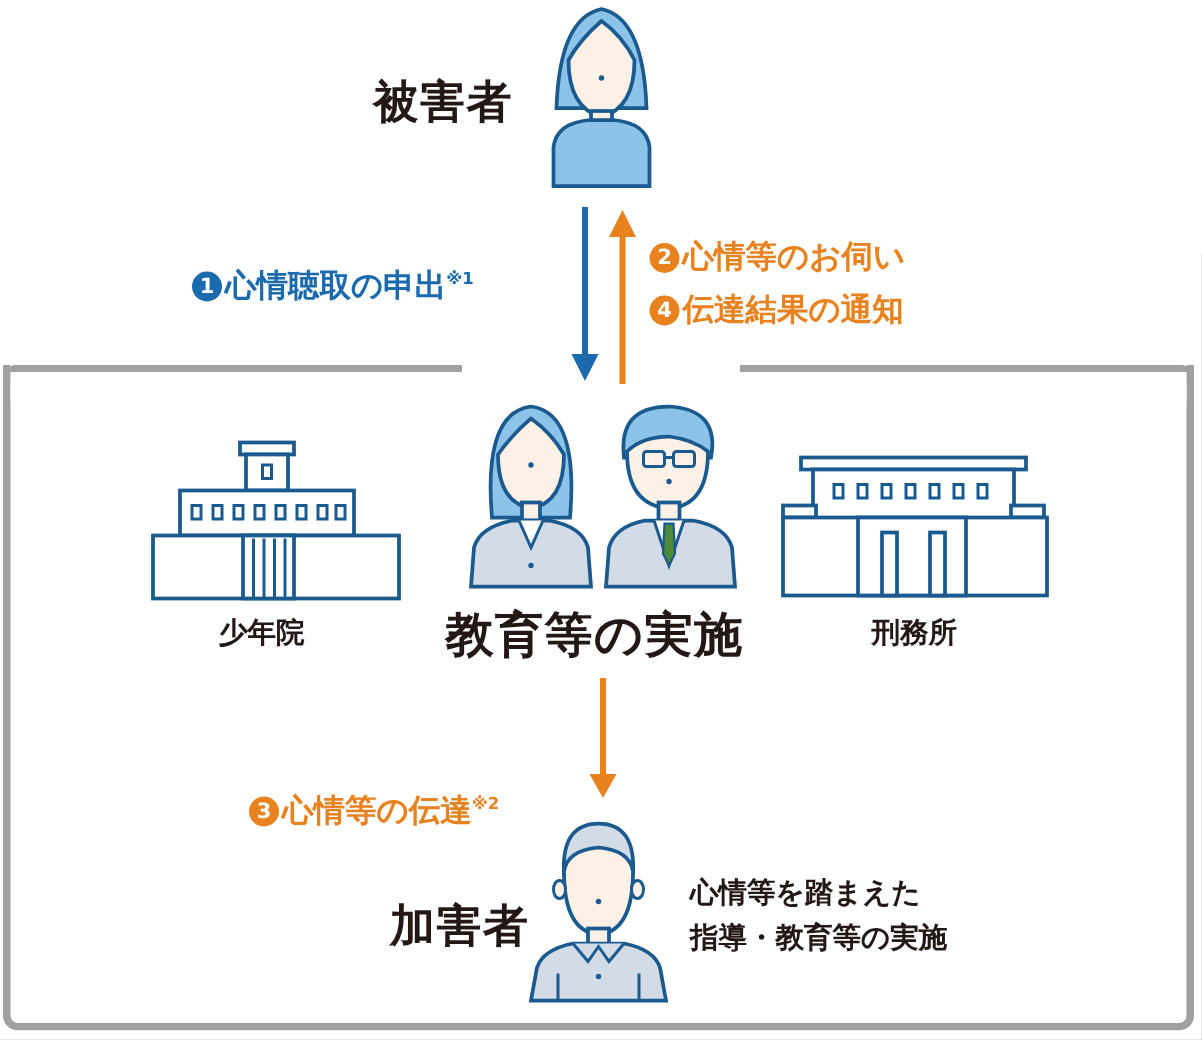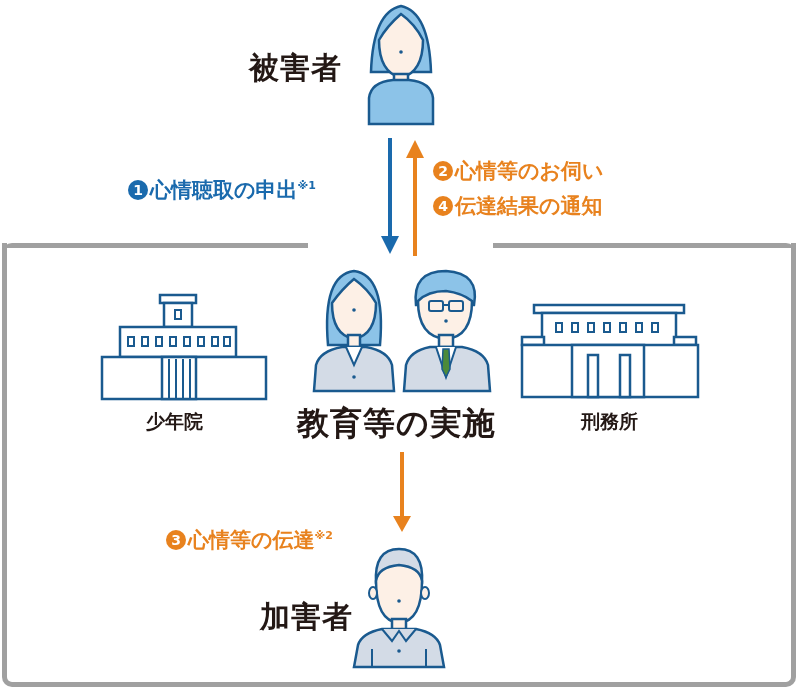--- a/index.html
+++ b/index.html
@@ -141,13 +141,15 @@
   <ellipse cx="73" cy="48" rx="4" ry="6" fill="#fdf0e6" stroke="#1a5a8f" stroke-width="2"></ellipse>
   <rect x="40" y="74" width="14" height="12" fill="#fdf0e6" stroke="#1a5a8f" stroke-width="2.5"></rect>
   <path d="M2 122 L6 100 Q10 88 30 84 L64 84 Q84 88 88 100 L92 122 Z" fill="#d3dbe6" stroke="#1a5a8f" stroke-width="2.5"></path>
   <path d="M30 84 L40 96 L47 86 L54 96 L64 84" fill="#d3dbe6" stroke="#1a5a8f" stroke-width="2"></path>
   <line x1="20" y1="104" x2="20" y2="122" stroke="#1a5a8f" stroke-width="2"></line>
   <line x1="74" y1="104" x2="74" y2="122" stroke="#1a5a8f" stroke-width="2"></line>
   <circle cx="47" cy="56" r="1.8" fill="#1a5a8f"></circle>
   <circle cx="47" cy="106" r="1.8" fill="#1a5a8f"></circle>
 </svg>
 <div class="abs desc" style="left:460px;top:580px;">
+  <div>心情等を踏まえた</div>
+  <div>指導・教育等の実施</div>
 </div>
 
 </body></html>

